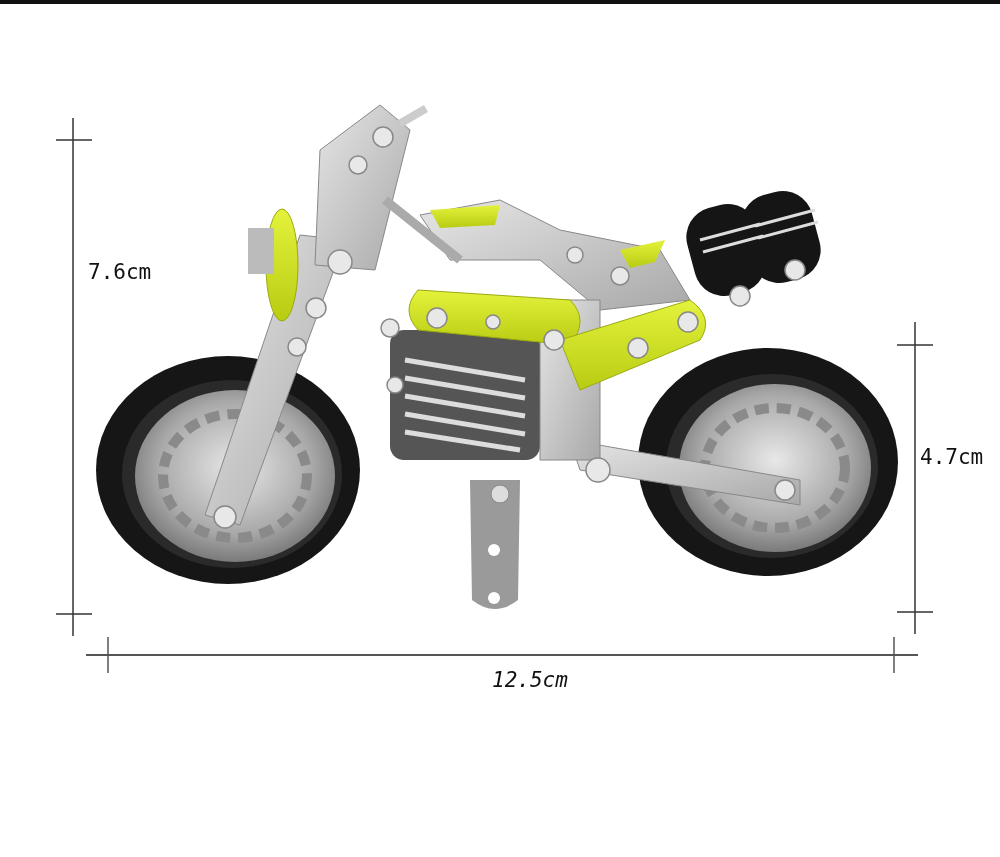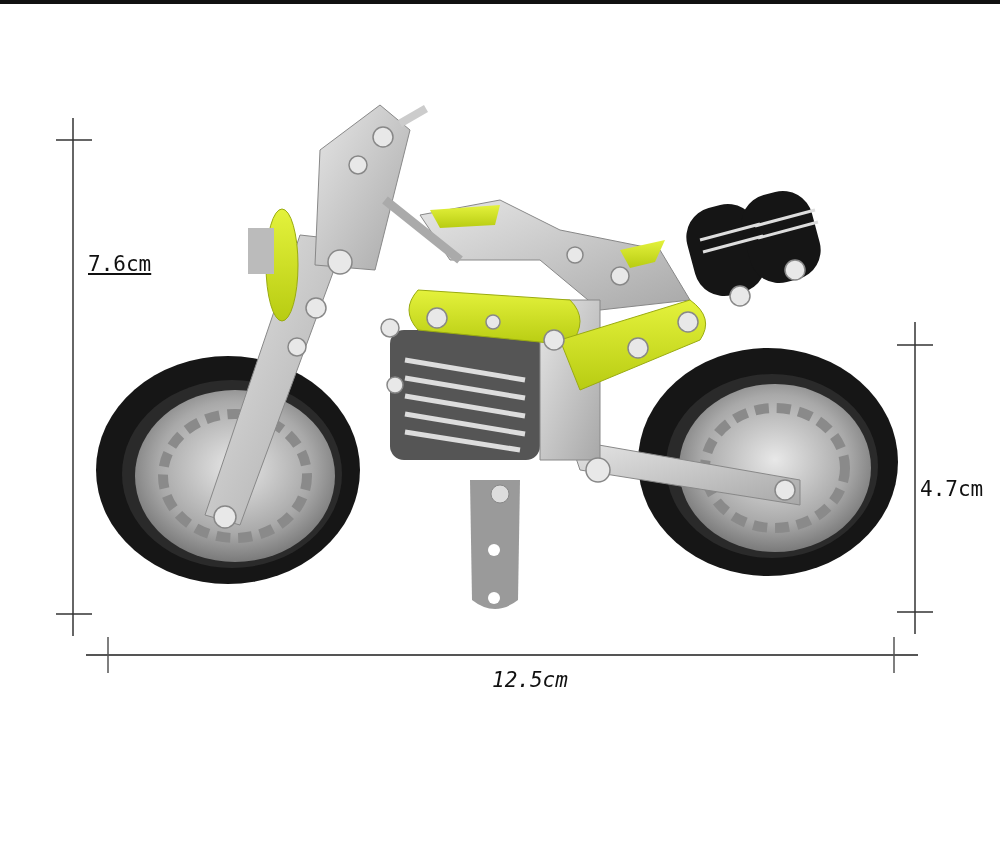--- a/index.html
+++ b/index.html
@@ -1,20 +1,20 @@
 <!DOCTYPE html>
 <html><head>
 <meta charset="utf-8">
 <style>
   html, body { margin: 0; padding: 0; }
   body { width: 1000px; height: 857px; background: #ffffff; position: relative; overflow: hidden; font-family: "DejaVu Sans Mono", monospace; }
   .topbar { position: absolute; left: 0; top: 0; width: 1000px; height: 4px; background: #111; }
   .dim-label { position: absolute; font-family: "DejaVu Sans Mono", monospace; font-size: 21px; color: #111; letter-spacing: 0px; white-space: nowrap; }
-  #lbl-h { left: 88px; top: 252px; text-decoration: underline; }
-  #lbl-wh { left: 920px; top: 445px; margin-top: 32px; }
+  #lbl-h { left: 88px; top: 260px; }
+  #lbl-wh { left: 920px; top: 445px; }
   #lbl-w { left: 492px; top: 668px; font-style: italic; }
   svg.art { position: absolute; left: 0; top: 0; }
 </style>
 </head>
 <body>
 
 <div class="topbar"></div>
 
 <svg class="art" width="1000" height="857" viewBox="0 0 1000 857">
   <defs>

